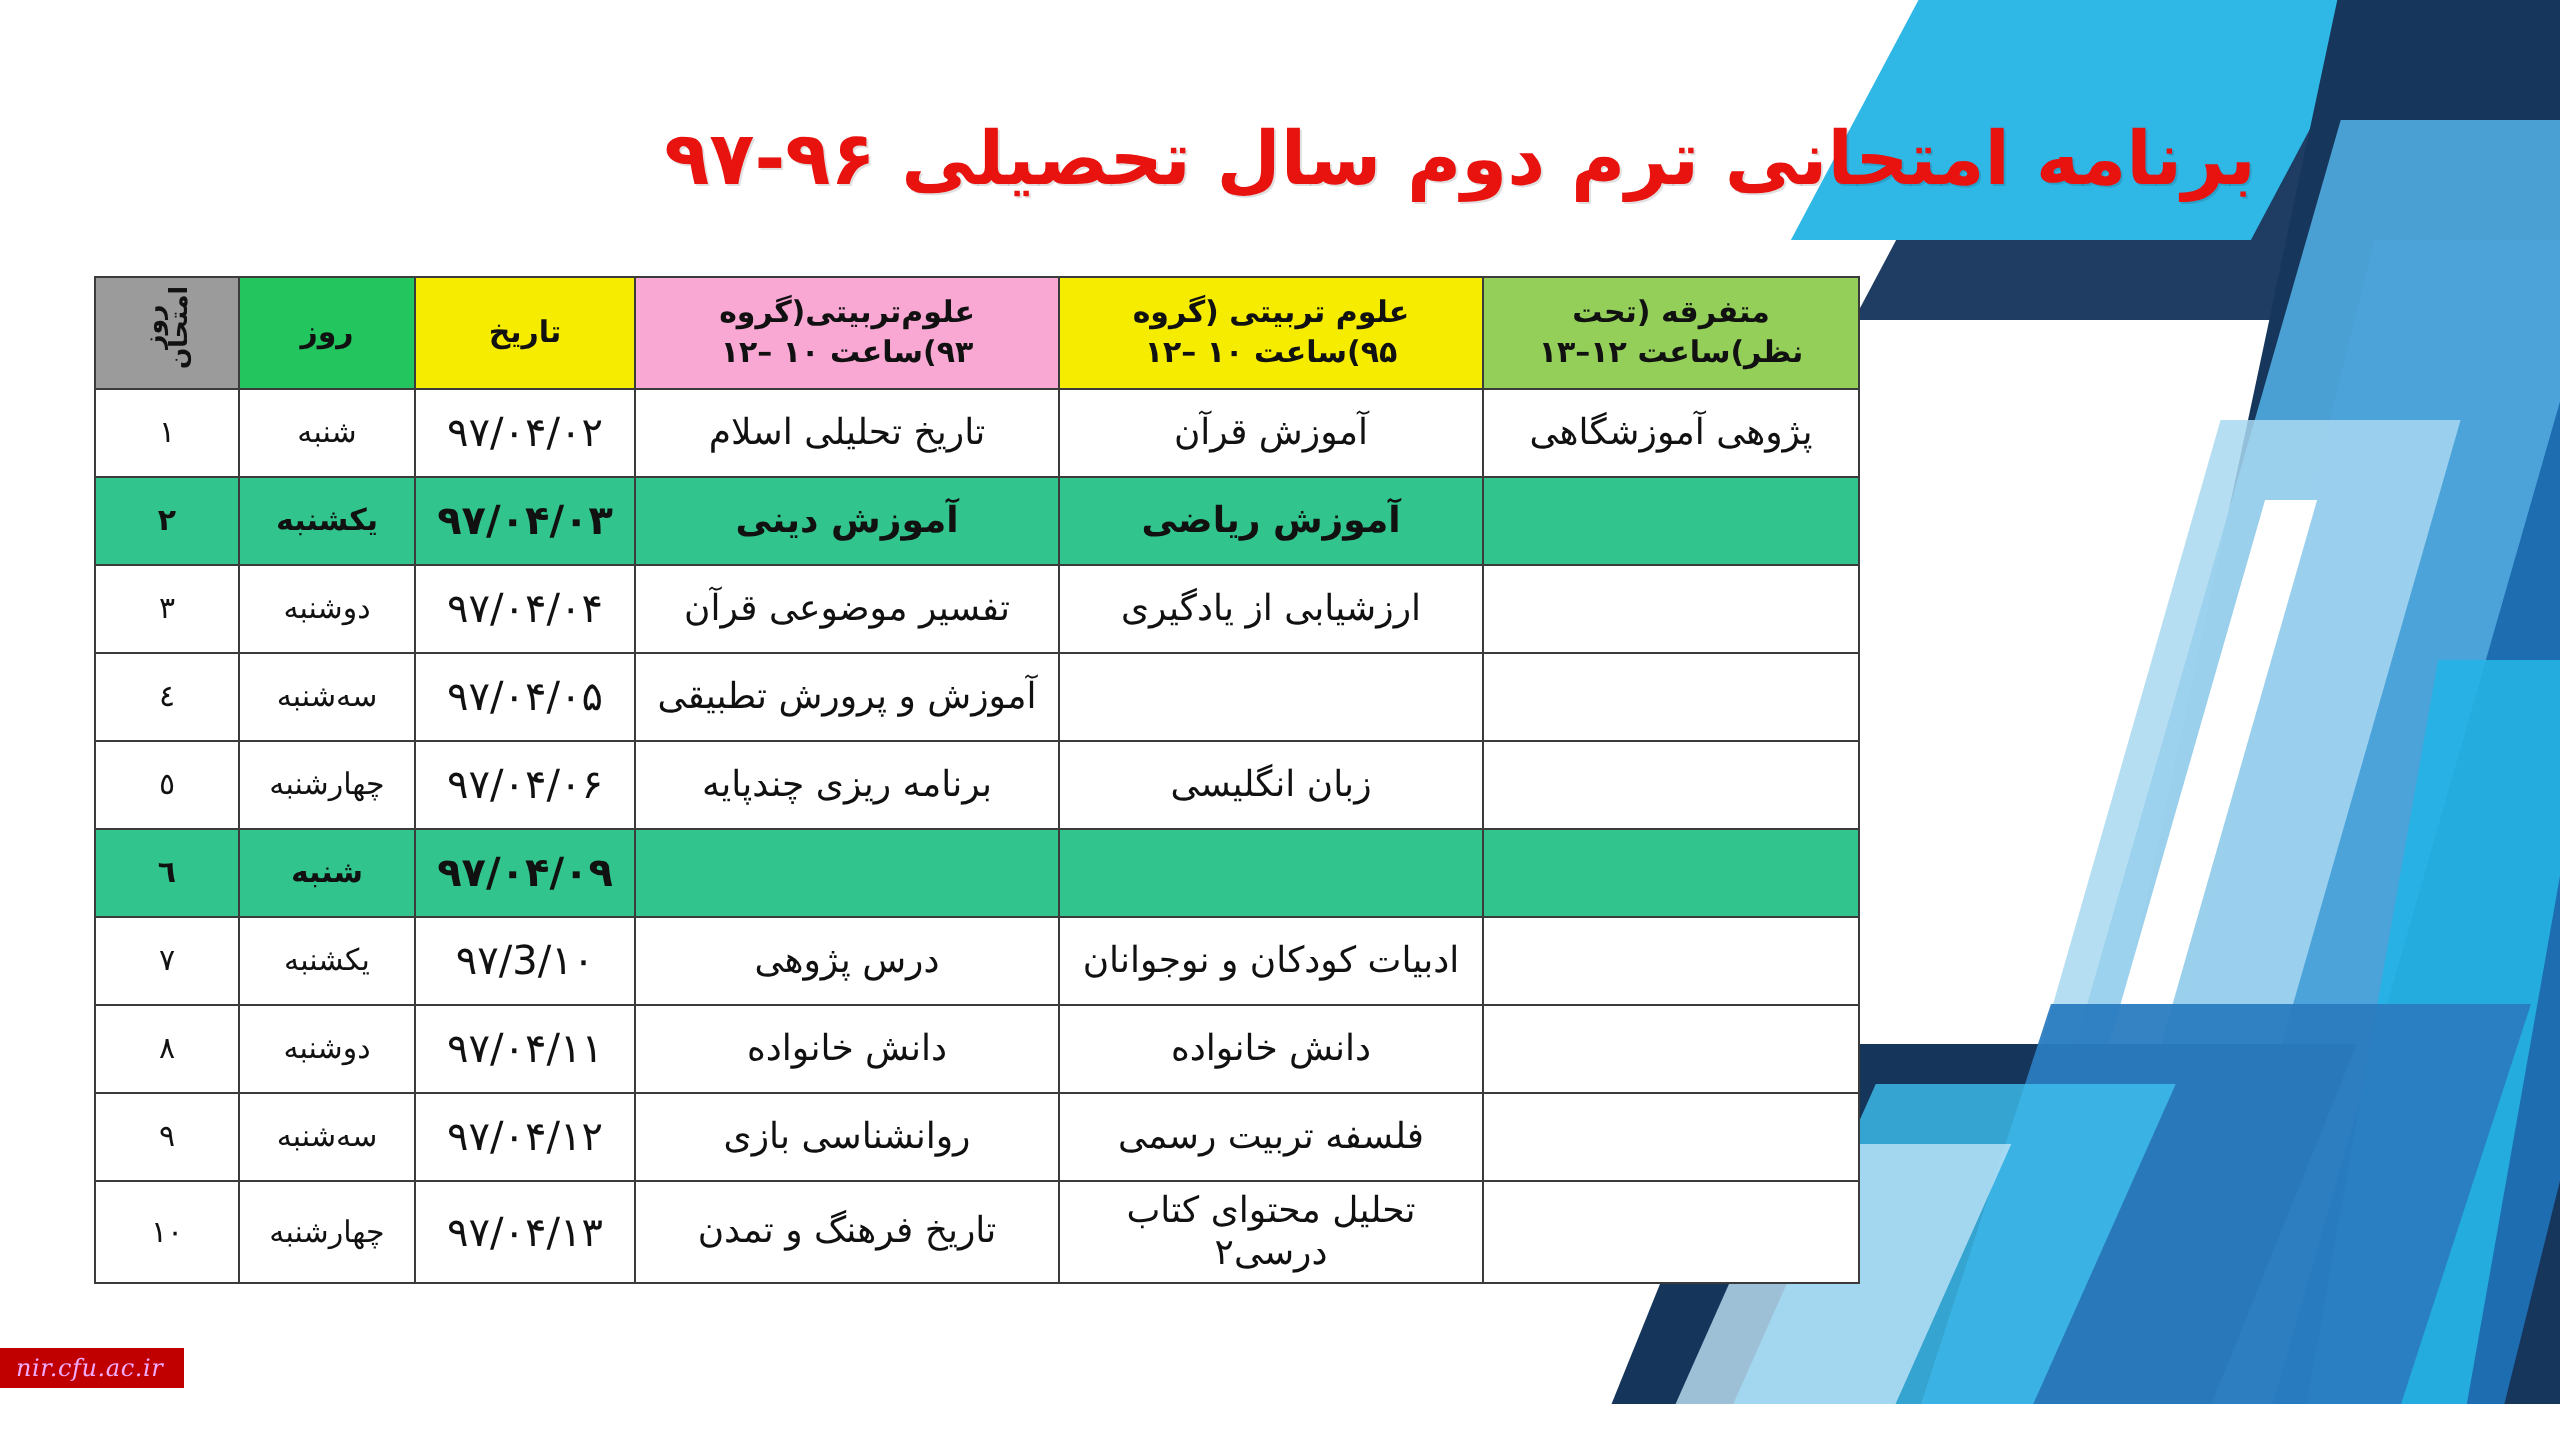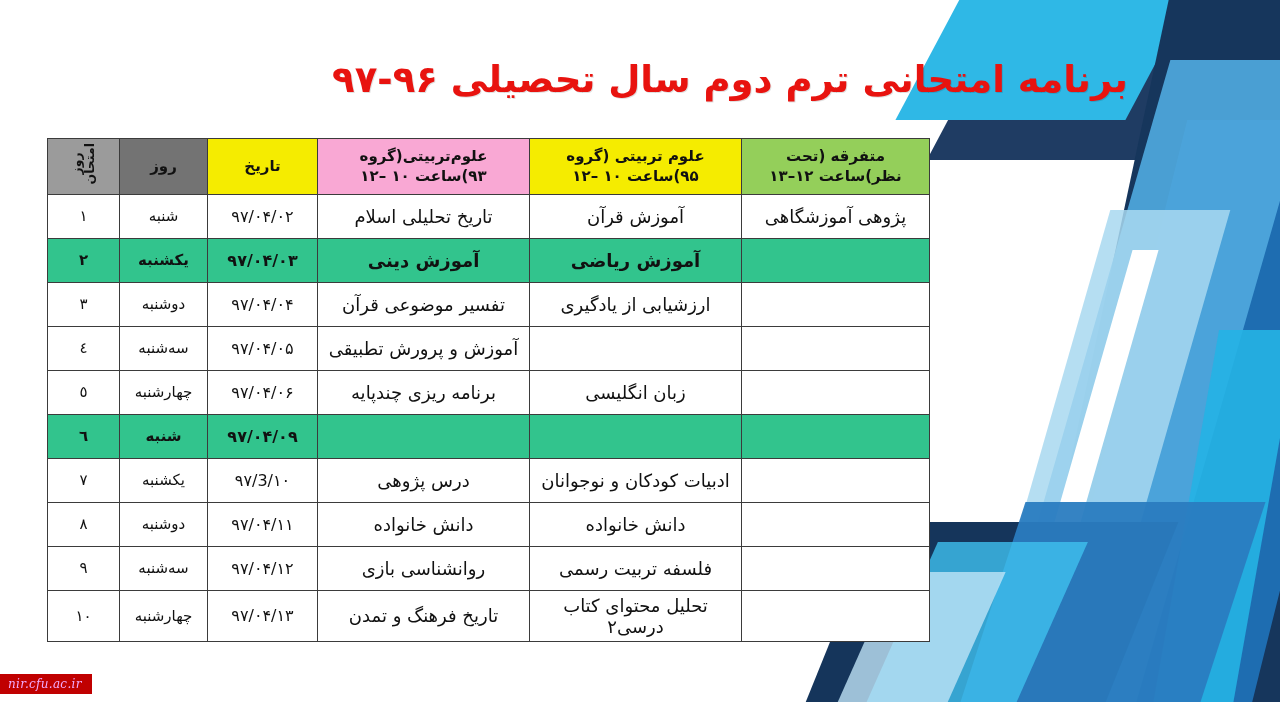--- a/index.html
+++ b/index.html
@@ -147,42 +147,42 @@
   col.c-g95   { width: 212px; }
   col.c-misc  { width: 188px; }
 
   thead th {
     height: 78px;
     font-size: 13.5px;
     font-weight: bold;
     line-height: 1.35;
   }
   th.h-no   { background: #9b9b9b; color: #111; }
-  th.h-day  { background: #737373; }
+  th.h-day  { background: #22c55e; }
   th.h-date { background: #f5ec00; }
   th.h-g93  { background: #f9a8d4; font-size: 12.5px; }
   th.h-g95  { background: #f5ec00; font-size: 12.5px; }
   th.h-misc { background: #94cf5a; font-size: 12.5px; }
 
   th.h-no span.vert {
     display: inline-block;
     writing-mode: vertical-rl;
     transform: rotate(180deg);
     font-size: 12.5px;
     line-height: 1;
   }
   th.h-misc span.vert,
   th.h-g93 span.vert,
   th.h-g95 span.vert { display: inline; }
 
   tbody tr td { background: #ffffff; }
   tbody tr.hl td { background: #32c48d; font-weight: bold; }
   tbody td.c-num  { font-size: 15px; }
   tbody td.c-dayc { font-size: 15px; }
-  tbody td.c-datec { font-size: 16px; letter-spacing: .5px; }
+  tbody td.c-datec { font-size: 20px; letter-spacing: .5px; }
   tbody tr.hl td.c-dayc,
   tbody tr.hl td.c-datec,
   tbody tr.hl td.c-num { font-weight: bold; }
   tbody td.subj { font-size: 18px; margin-top: 42px; }
 
   
   .url-chip {
     position: absolute;
     left: 0; bottom: 8px;
     background: #c00000;

